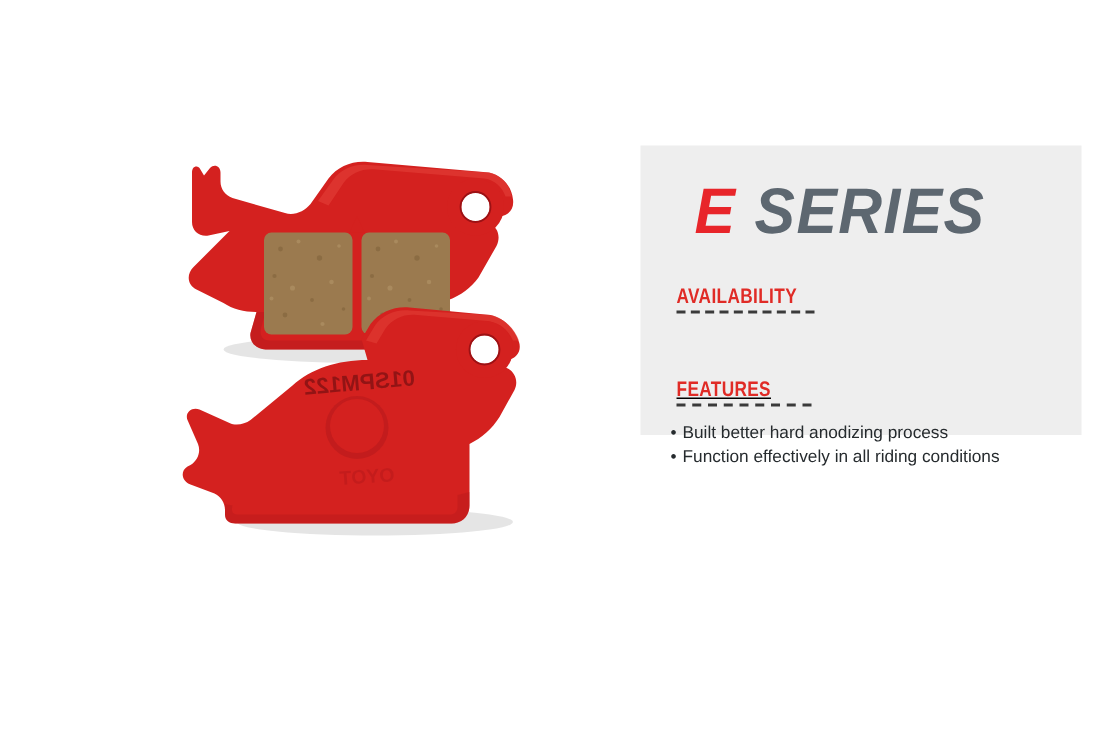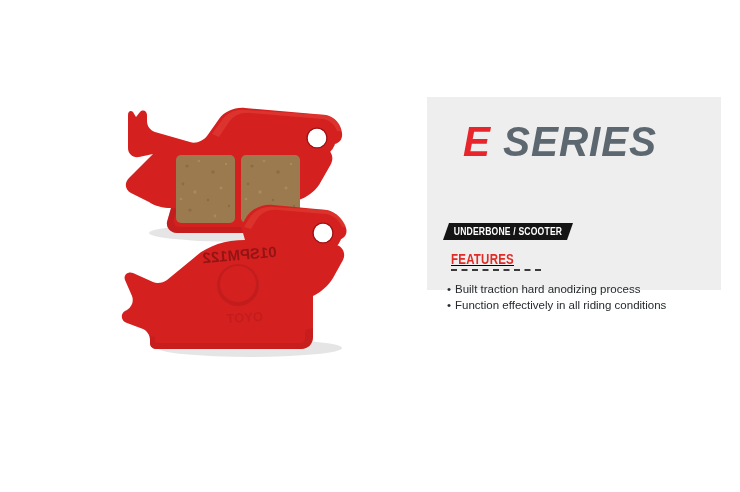--- a/index.html
+++ b/index.html
@@ -349,29 +349,29 @@
 
   </div>
 </div>
 
 <div class="spec-panel">
 
   <div class="series-title">
     <span class="letter-e">E</span><span> </span><span class="series-word">SERIES</span>
   </div>
 
-
-  <div class="tag-wrap">
-    <div class="tag-shape"></div>
-    <div class="tag-label">UNDERBONE / SCOOTER</div>
+  <div class="section-block availability">
+    <div class="section-heading">AVAILABILITY</div>
+    <div class="dashed-rule"></div>
   </div>
+
 
   <div class="section-block features">
     <div class="section-heading">FEATURES</div>
     <div class="dashed-rule wide"></div>
   </div>
 
   <ul class="features-list">
-    <li><span class="bullet-dot">•</span><span>Built traction hard anodizing process</span></li>
+    <li><span class="bullet-dot">•</span><span>Built better hard anodizing process</span></li>
     <li><span class="bullet-dot">•</span><span>Function effectively in all riding conditions</span></li>
   </ul>
 
 </div>
 
 </body></html>

